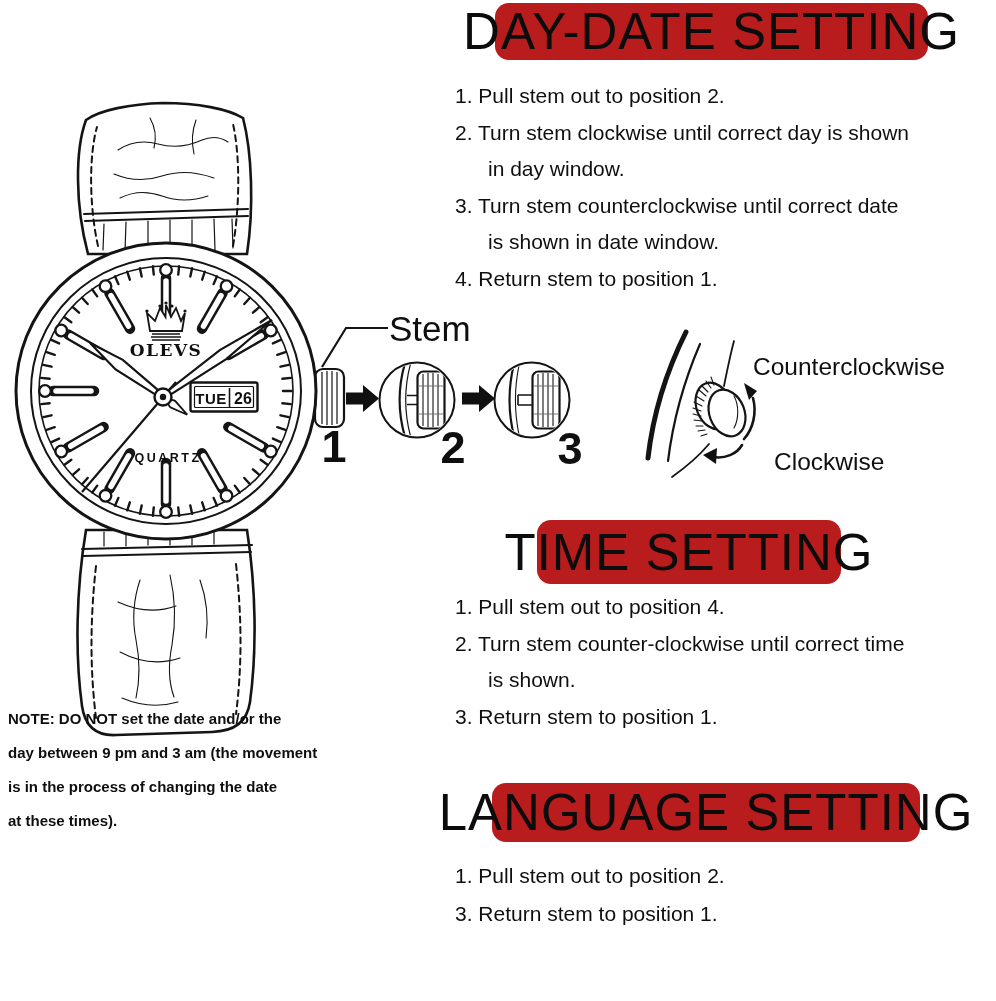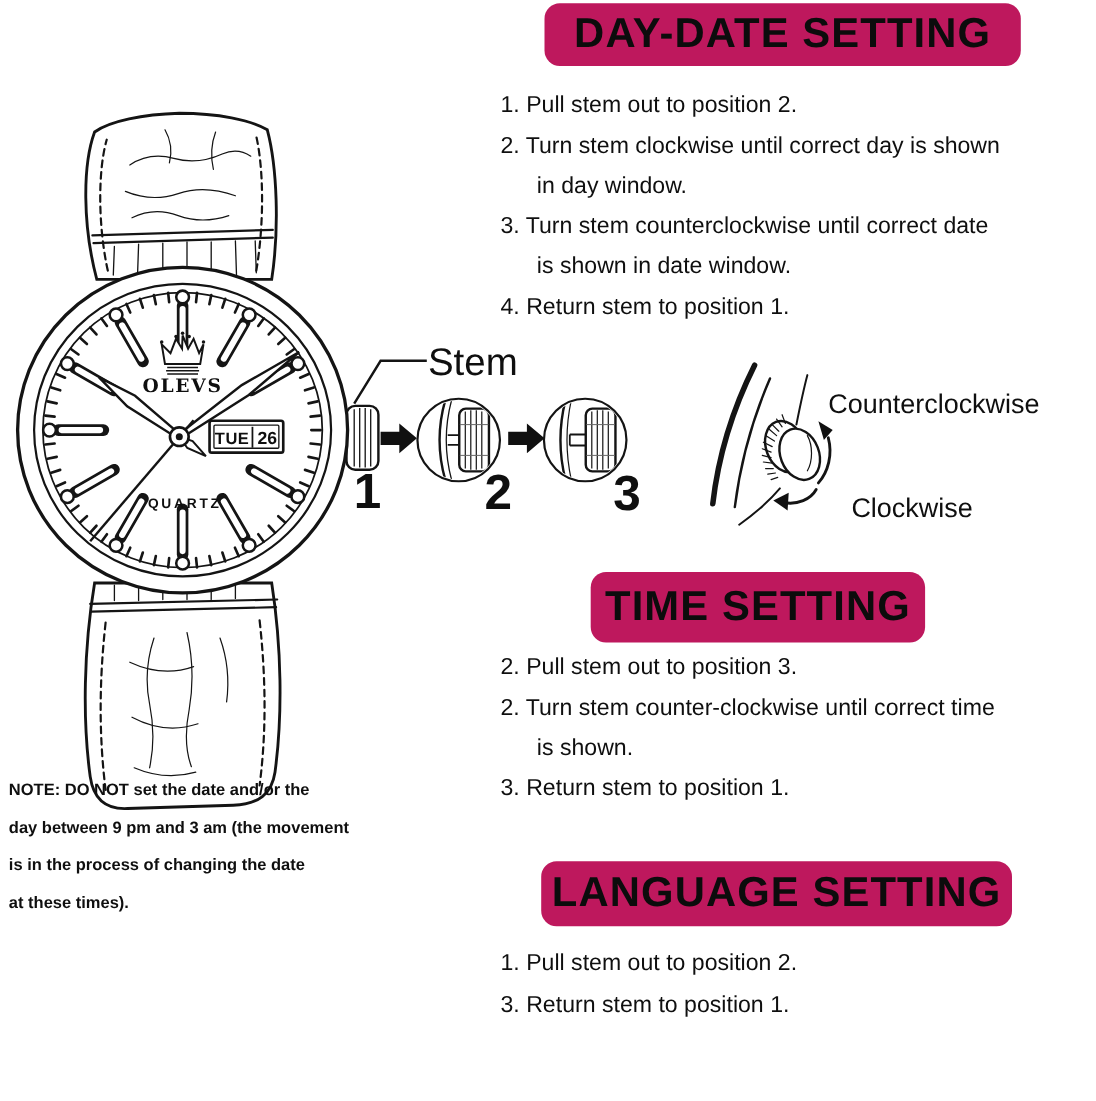--- a/index.html
+++ b/index.html
@@ -1,23 +1,23 @@
 <!DOCTYPE html>
 <html><head>
 <meta charset="utf-8">
 <style>
   html,body{margin:0;padding:0;background:#fff;}
   .page{position:relative;width:996px;height:1001px;background:#fff;overflow:hidden;
         font-family:"Liberation Sans",sans-serif;color:#0f0f0f;}
   .art{position:absolute;left:0;top:0;}
   svg text{font-family:"Liberation Sans",sans-serif;fill:#0f0f0f;}
   svg text.serif{font-family:"DejaVu Serif",serif;}
-  .heading{position:absolute;background:#be185d;border-radius:14px;
+  .heading{position:absolute;background:#b91c1c;border-radius:14px;
            display:flex;align-items:center;justify-content:center;
-           font-weight:bold;font-size:38px;letter-spacing:1px;color:#0c0c0c;white-space:nowrap;}
+           font-weight:normal;font-size:51px;letter-spacing:1px;color:#0c0c0c;white-space:nowrap;}
   .h1{left:495px;top:3px;width:433px;height:57px;}
   .h2{left:537px;top:520px;width:304px;height:64px;}
   .h3{left:492px;top:783px;width:428px;height:59px;}
   .list{position:absolute;font-size:21px;}
   .list .line{line-height:36.5px;white-space:nowrap;}
   .list .line.indent{padding-left:33px;}
   #dd-list{left:455px;top:78px;}
   #time-list{left:455px;top:589px;}
   #lang-list{left:455px;top:857px;}
   #lang-list .line{line-height:37.5px;}
@@ -267,21 +267,21 @@
 
   <div class="list" id="dd-list">
       <div class="line">1. Pull stem out to position 2.</div>
       <div class="line">2. Turn stem clockwise until correct day is shown</div>
       <div class="line indent">in day window.</div>
       <div class="line">3. Turn stem counterclockwise until correct date</div>
       <div class="line indent">is shown in date window.</div>
       <div class="line">4. Return stem to position 1.</div>
     </div>
   <div class="list" id="time-list">
-      <div class="line">2. Pull stem out to position 3.</div>
+      <div class="line">1. Pull stem out to position 4.</div>
       <div class="line">2. Turn stem counter-clockwise until correct time</div>
       <div class="line indent">is shown.</div>
       <div class="line">3. Return stem to position 1.</div>
     </div>
   <div class="list" id="lang-list">
       <div class="line">1. Pull stem out to position 2.</div>
       <div class="line">3. Return stem to position 1.</div>
     </div>
 
   <div class="note">

